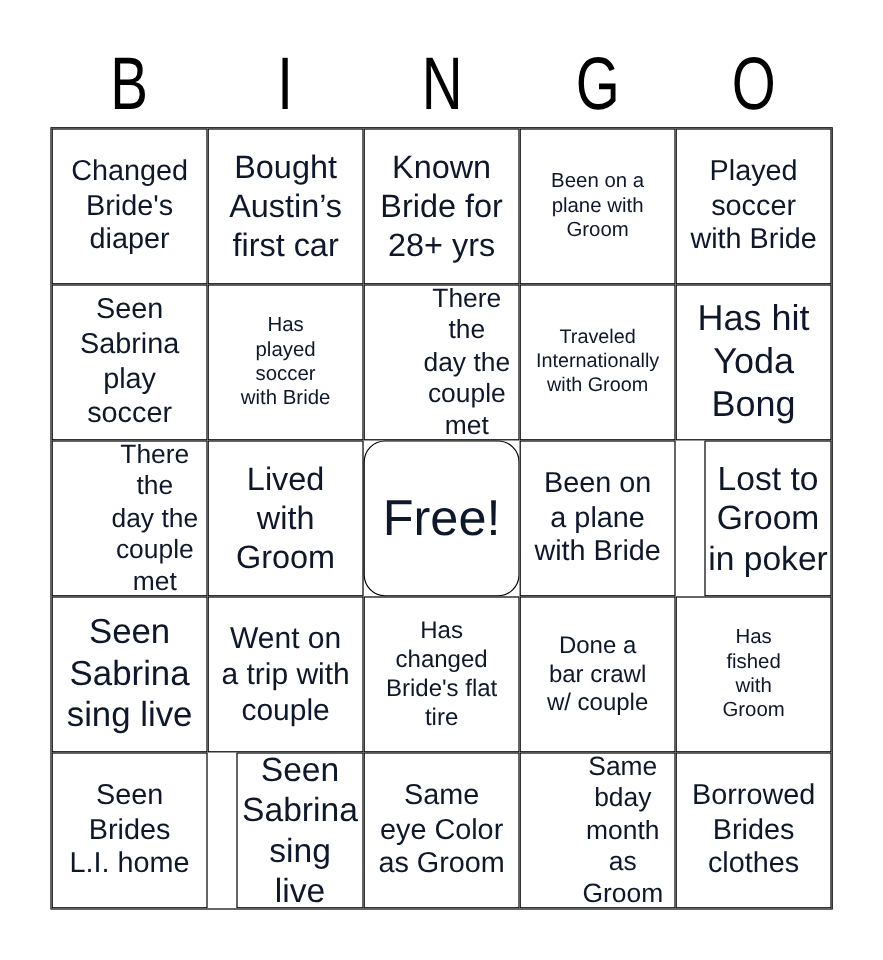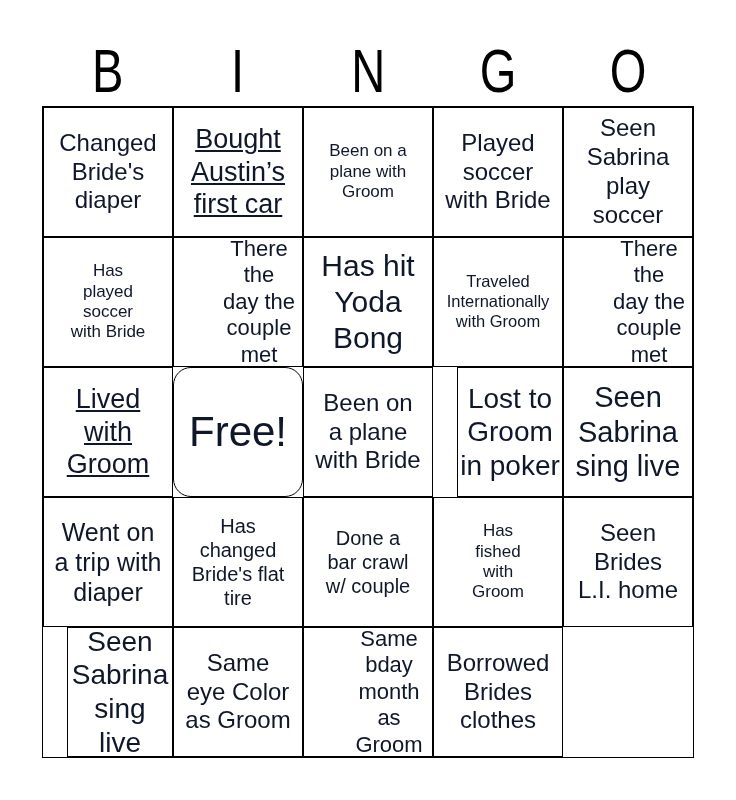--- a/index.html
+++ b/index.html
@@ -59,21 +59,21 @@
     padding: 2px;
     overflow: hidden;
   }
   .fs17 { font-size: 16.5px; }
   .fs20 { font-size: 20px; }
   .fs22 { font-size: 22px; padding-left: 44px; }
   .fs23 { font-size: 17px; }
   .fs24 { font-size: 24px; }
   .fs25 { font-size: 25px; }
   .fs26 { font-size: 20px; }
-  .fs27 { font-size: 27px; text-decoration: underline; }
+  .fs27 { font-size: 27px; }
   .fs28 { font-size: 28px; margin-left: 24px; }
   .fs29 { font-size: 29px; }
   .fs30 { font-size: 30px; }
   .fs42 { font-size: 42px; line-height: 1; border-radius: 18px; }
 </style>
 </head>
 <body>
 
 <div class="page">
 
@@ -85,45 +85,48 @@
     <div class="letter"><span>O</span></div>
   </div>
 
   <div class="bingo-grid">
     <div class="cell fs24">Changed
 Bride's
 diaper</div>
     <div class="cell fs27">Bought
 Austin’s
 first car</div>
+    <div class="cell fs27">Known
+Bride for
+28+ yrs</div>
     <div class="cell fs23">Been on a
 plane with
 Groom</div>
     <div class="cell fs24">Played
 soccer
 with Bride</div>
 
     <div class="cell fs24">Seen
 Sabrina
 play
 soccer</div>
     <div class="cell fs23">Has
 played
 soccer
 with Bride</div>
     <div class="cell fs22">There the
 day the
 couple
 met</div>
+    <div class="cell fs17">Traveled
+Internationally
+with Groom</div>
     <div class="cell fs30">Has hit
 Yoda
 Bong</div>
-    <div class="cell fs17">Traveled
-Internationally
-with Groom</div>
 
     <div class="cell fs22">There the
 day the
 couple
 met</div>
     <div class="cell fs27">Lived
 with
 Groom</div>
     <div class="cell fs42">Free!</div>
     <div class="cell fs24">Been on
@@ -131,21 +134,21 @@
 with Bride</div>
     <div class="cell fs28">Lost to
 Groom
 in poker</div>
 
     <div class="cell fs29">Seen
 Sabrina
 sing live</div>
     <div class="cell fs25">Went on
 a trip with
-diaper</div>
+couple</div>
     <div class="cell fs20">Has
 changed
 Bride's flat
 tire</div>
     <div class="cell fs26">Done a
 bar crawl
 w/ couple</div>
     <div class="cell fs23">Has
 fished
 with

